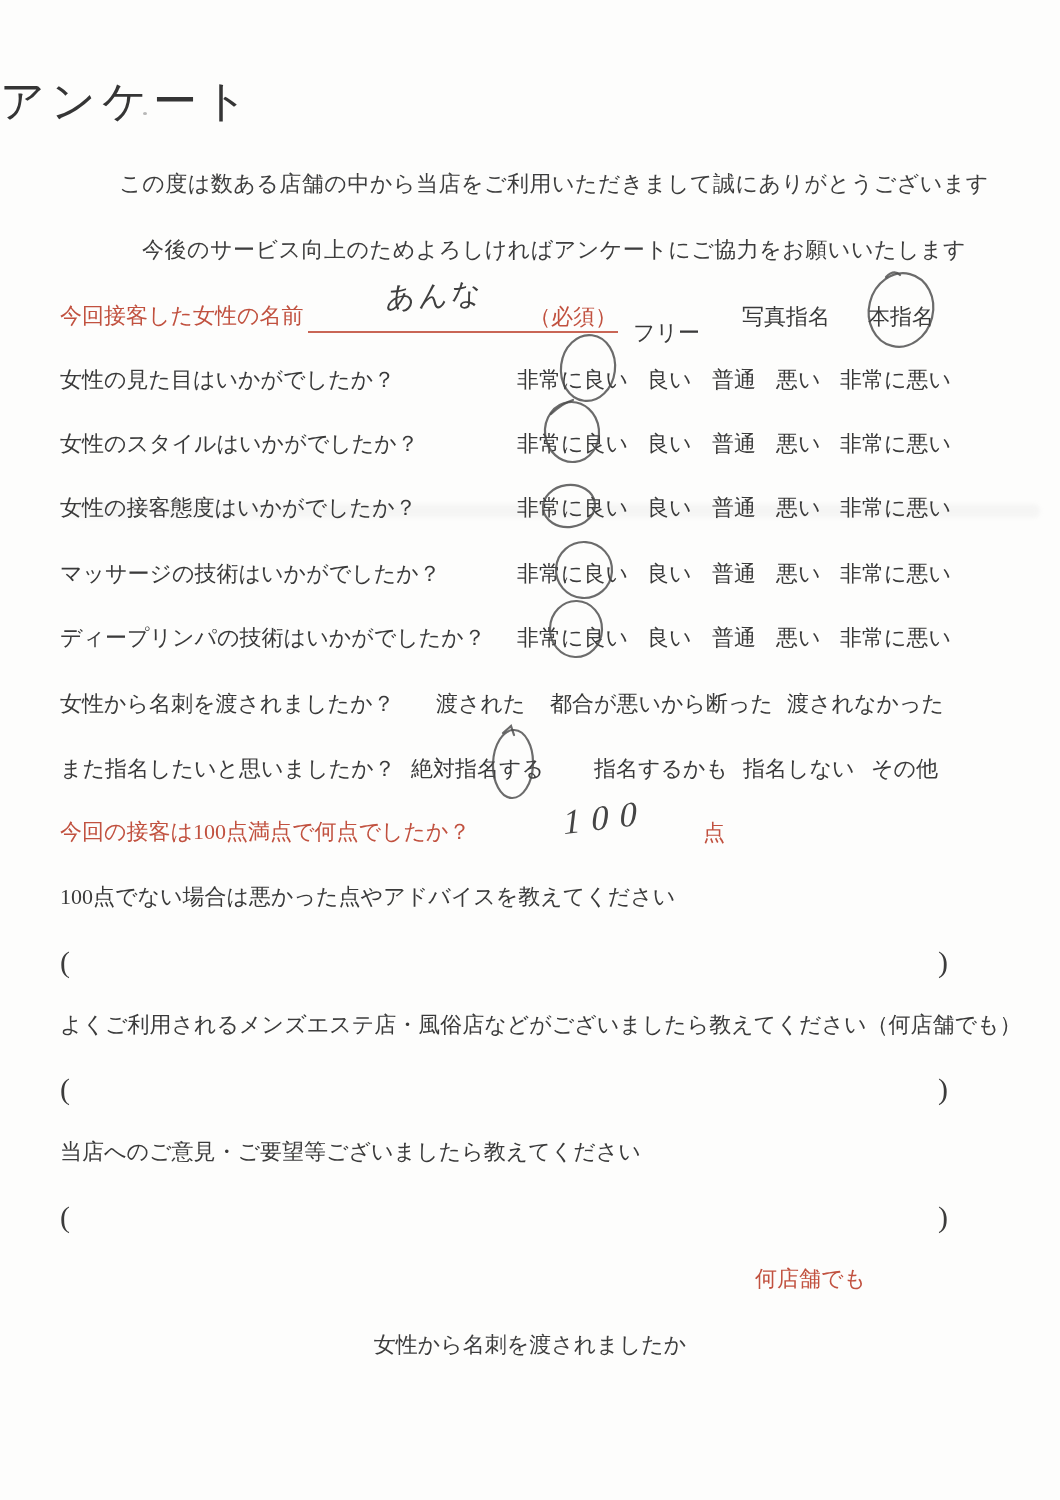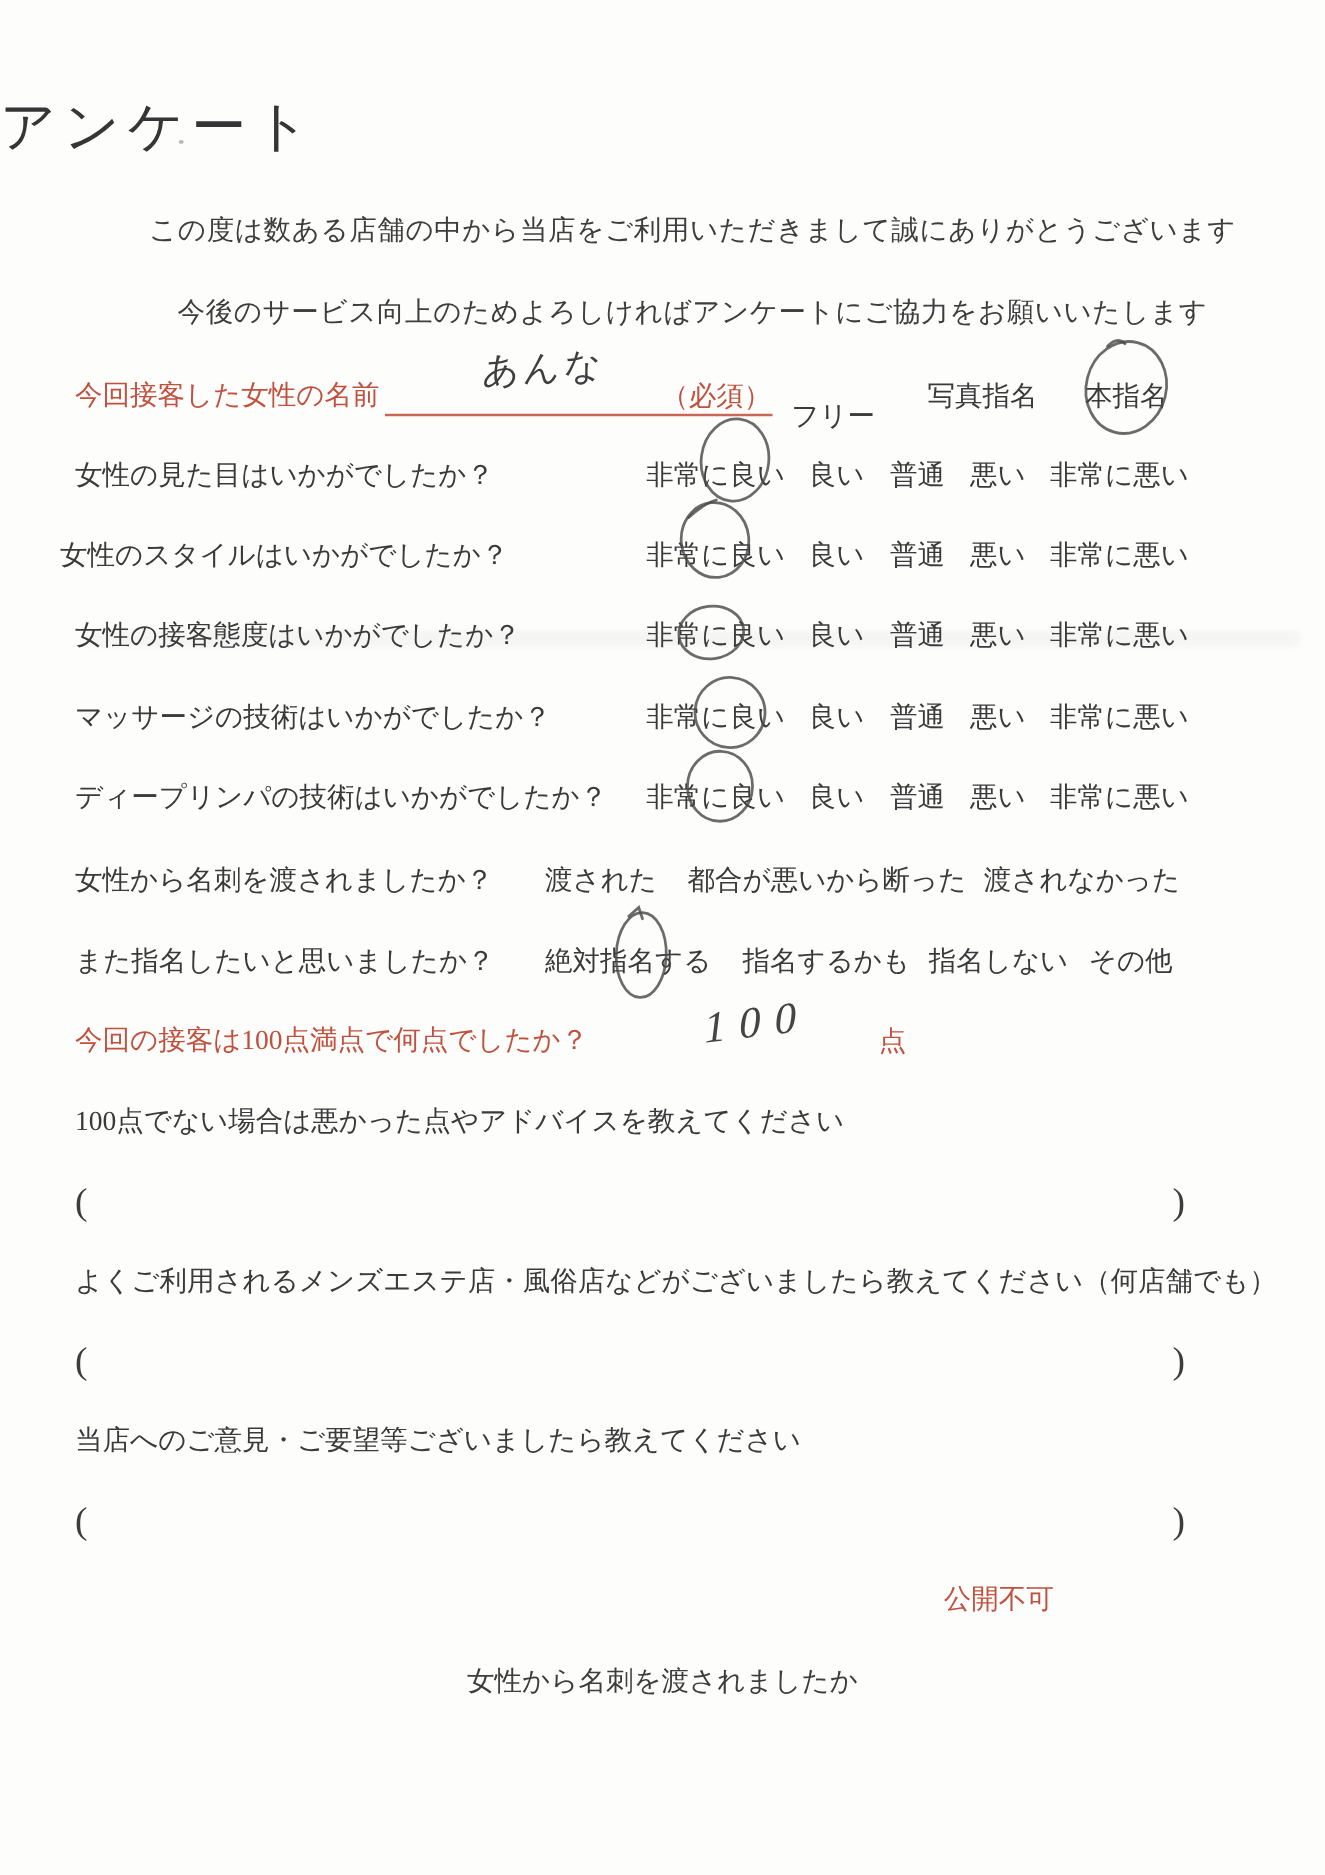--- a/index.html
+++ b/index.html
@@ -83,21 +83,21 @@
   <div class="row" style="top:367px;">
     <span class="abs q" style="left:60px;">女性の見た目はいかがでしたか？</span>
     <span class="abs opt" style="left:517px;">非常に良い</span>
     <span class="abs opt" style="left:647px;">良い</span>
     <span class="abs opt" style="left:712px;">普通</span>
     <span class="abs opt" style="left:776px;">悪い</span>
     <span class="abs opt" style="left:840px;">非常に悪い</span>
   </div>
 
   <div class="row" style="top:431px;">
-    <span class="abs q" style="left:48px;">女性のスタイルはいかがでしたか？</span>
+    <span class="abs q" style="left:60px;">女性のスタイルはいかがでしたか？</span>
     <span class="abs opt" style="left:517px;">非常に良い</span>
     <span class="abs opt" style="left:647px;">良い</span>
     <span class="abs opt" style="left:712px;">普通</span>
     <span class="abs opt" style="left:776px;">悪い</span>
     <span class="abs opt" style="left:840px;">非常に悪い</span>
   </div>
 
   <div class="row" style="top:495px;">
     <span class="abs q" style="left:60px;">女性の接客態度はいかがでしたか？</span>
     <span class="abs opt" style="left:517px;">非常に良い</span>
@@ -127,21 +127,21 @@
 
   <div class="row" style="top:691px;">
     <span class="abs q" style="left:60px;">女性から名刺を渡されましたか？</span>
     <span class="abs opt" style="left:436px;">渡された</span>
     <span class="abs opt" style="left:550px;">都合が悪いから断った</span>
     <span class="abs opt" style="left:787px;">渡されなかった</span>
   </div>
 
   <div class="row" style="top:756px;">
     <span class="abs q" style="left:60px;">また指名したいと思いましたか？</span>
-    <span class="abs opt" style="left:436px;">絶対指名する</span>
+    <span class="abs opt" style="left:411px;">絶対指名する</span>
     <span class="abs opt" style="left:594px;">指名するかも</span>
     <span class="abs opt" style="left:743px;">指名しない</span>
     <span class="abs opt" style="left:871px;">その他</span>
   </div>
 
   <div class="row" style="top:819px;">
     <span class="abs red q" style="left:60px;">今回の接客は100点満点で何点でしたか？</span>
     <span class="abs hand-score" style="left:563px;top:-21px;">100</span>
     <span class="abs red q" style="left:703px;top:1px;">点</span>
   </div>
@@ -167,21 +167,21 @@
   <div class="row" style="top:1139px;">
     <span class="abs q" style="left:60px;">当店へのご意見・ご要望等ございましたら教えてください</span>
   </div>
   <div class="row" style="top:1200px;height:40px;">
     <span class="abs paren" style="left:60px;">(</span>
     <span class="abs" style="left:90px;width:840px;"></span>
     <span class="abs paren" style="left:938px;">)</span>
   </div>
 
   <div class="row" style="top:1266px;">
-    <span class="abs red q" style="left:755px;">公開不可</span>
+    <span class="abs red q" style="left:755px;">何店舗でも</span>
   </div>
 
   <p class="closing" style="top:1330px;">女性から名刺を渡されましたか</p>
 
   <svg class="pen-overlay" width="1060" height="1500" viewBox="0 0 1060 1500">
     <ellipse cx="901" cy="310" rx="32" ry="37" transform="rotate(14 901 310)"></ellipse>
     <path d="M 886 277 q 8 -8 14 -2"></path>
     <ellipse cx="588" cy="368" rx="27" ry="33" transform="rotate(7 588 368)"></ellipse>
     <ellipse cx="572" cy="432" rx="27" ry="30" transform="rotate(-6 572 432)"></ellipse>
     <path d="M 551 414 q 12 -11 22 -14"></path>

